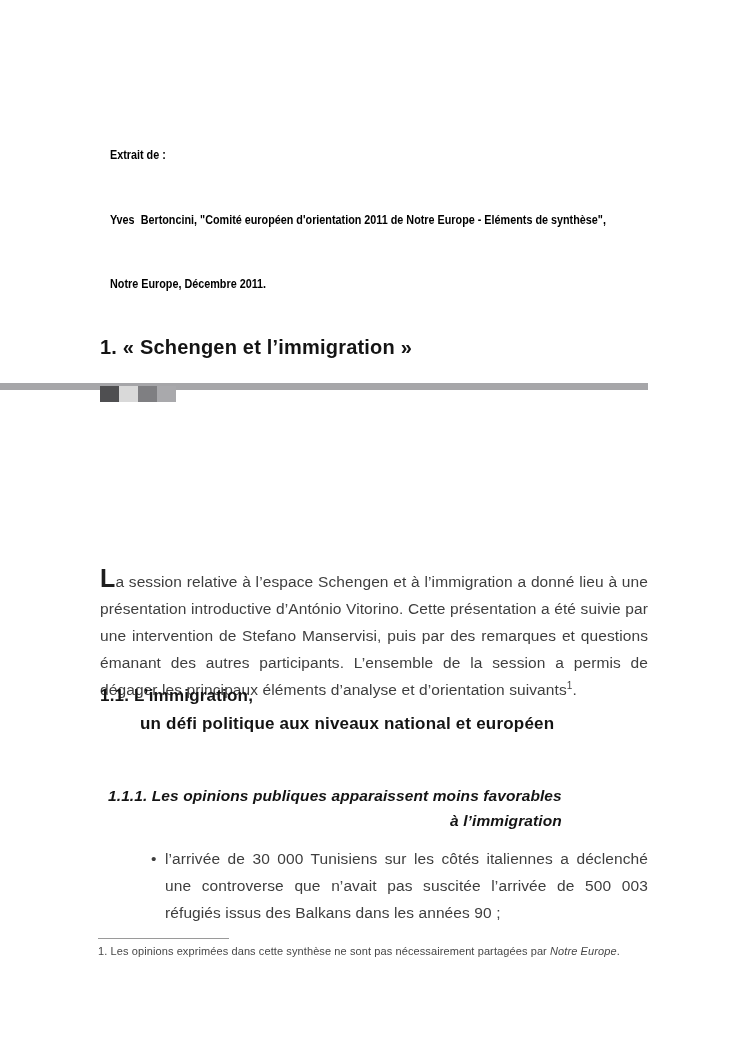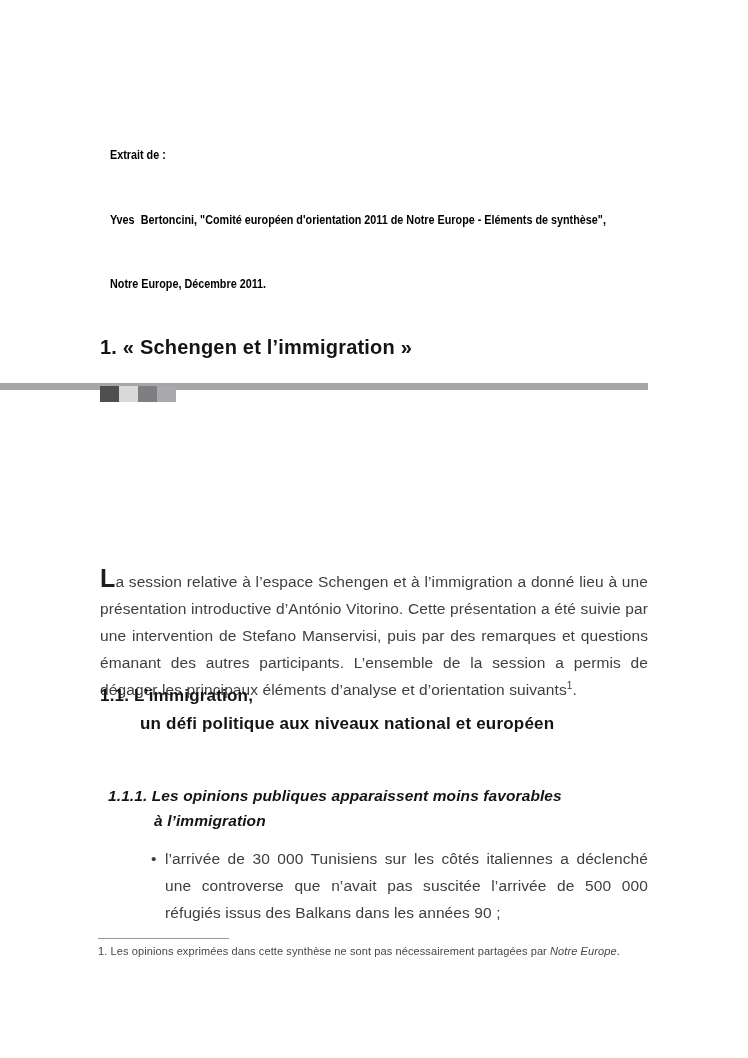--- a/index.html
+++ b/index.html
@@ -87,21 +87,21 @@
     position: absolute;
     left: 108px;
     top: 783px;
     font-size: 15.5px;
     font-weight: bold;
     font-style: italic;
     color: #141414;
     line-height: 25px;
     letter-spacing: 0.1px;
   }
-  .h3 .indent { margin-left: 46px; }
+  .h3 .indent { margin-left: 46px; text-align: right; }
 
   
   .bullet {
     position: absolute;
     left: 150px;
     top: 845px;
     width: 498px;
   }
   .bullet-marker {
     position: absolute;
@@ -184,20 +184,20 @@
     <div class="indent">un défi politique aux niveaux national et européen</div>
   </div>
 
   <div class="h3">
     <div>1.1.1. Les opinions publiques apparaissent moins favorables</div>
     <div class="indent">à l’immigration</div>
   </div>
 
   <div class="bullet">
     <span class="bullet-marker">•</span>
-    <div class="bullet-text">l’arrivée de 30 000 Tunisiens sur les côtés italiennes a déclenché une controverse que n’avait pas suscitée l’arrivée de 500 000 réfugiés issus des Balkans dans les années 90 ;</div>
+    <div class="bullet-text">l’arrivée de 30 000 Tunisiens sur les côtés italiennes a déclenché une controverse que n’avait pas suscitée l’arrivée de 500 003 réfugiés issus des Balkans dans les années 90 ;</div>
   </div>
 
   <div class="footnote-rule"></div>
   <div class="footnote"><span>1. Les opinions exprimées dans cette synthèse ne sont pas nécessairement partagées par </span><i>Notre Europe</i><span>.</span></div>
 
 
 </div>
 
 </body></html>

